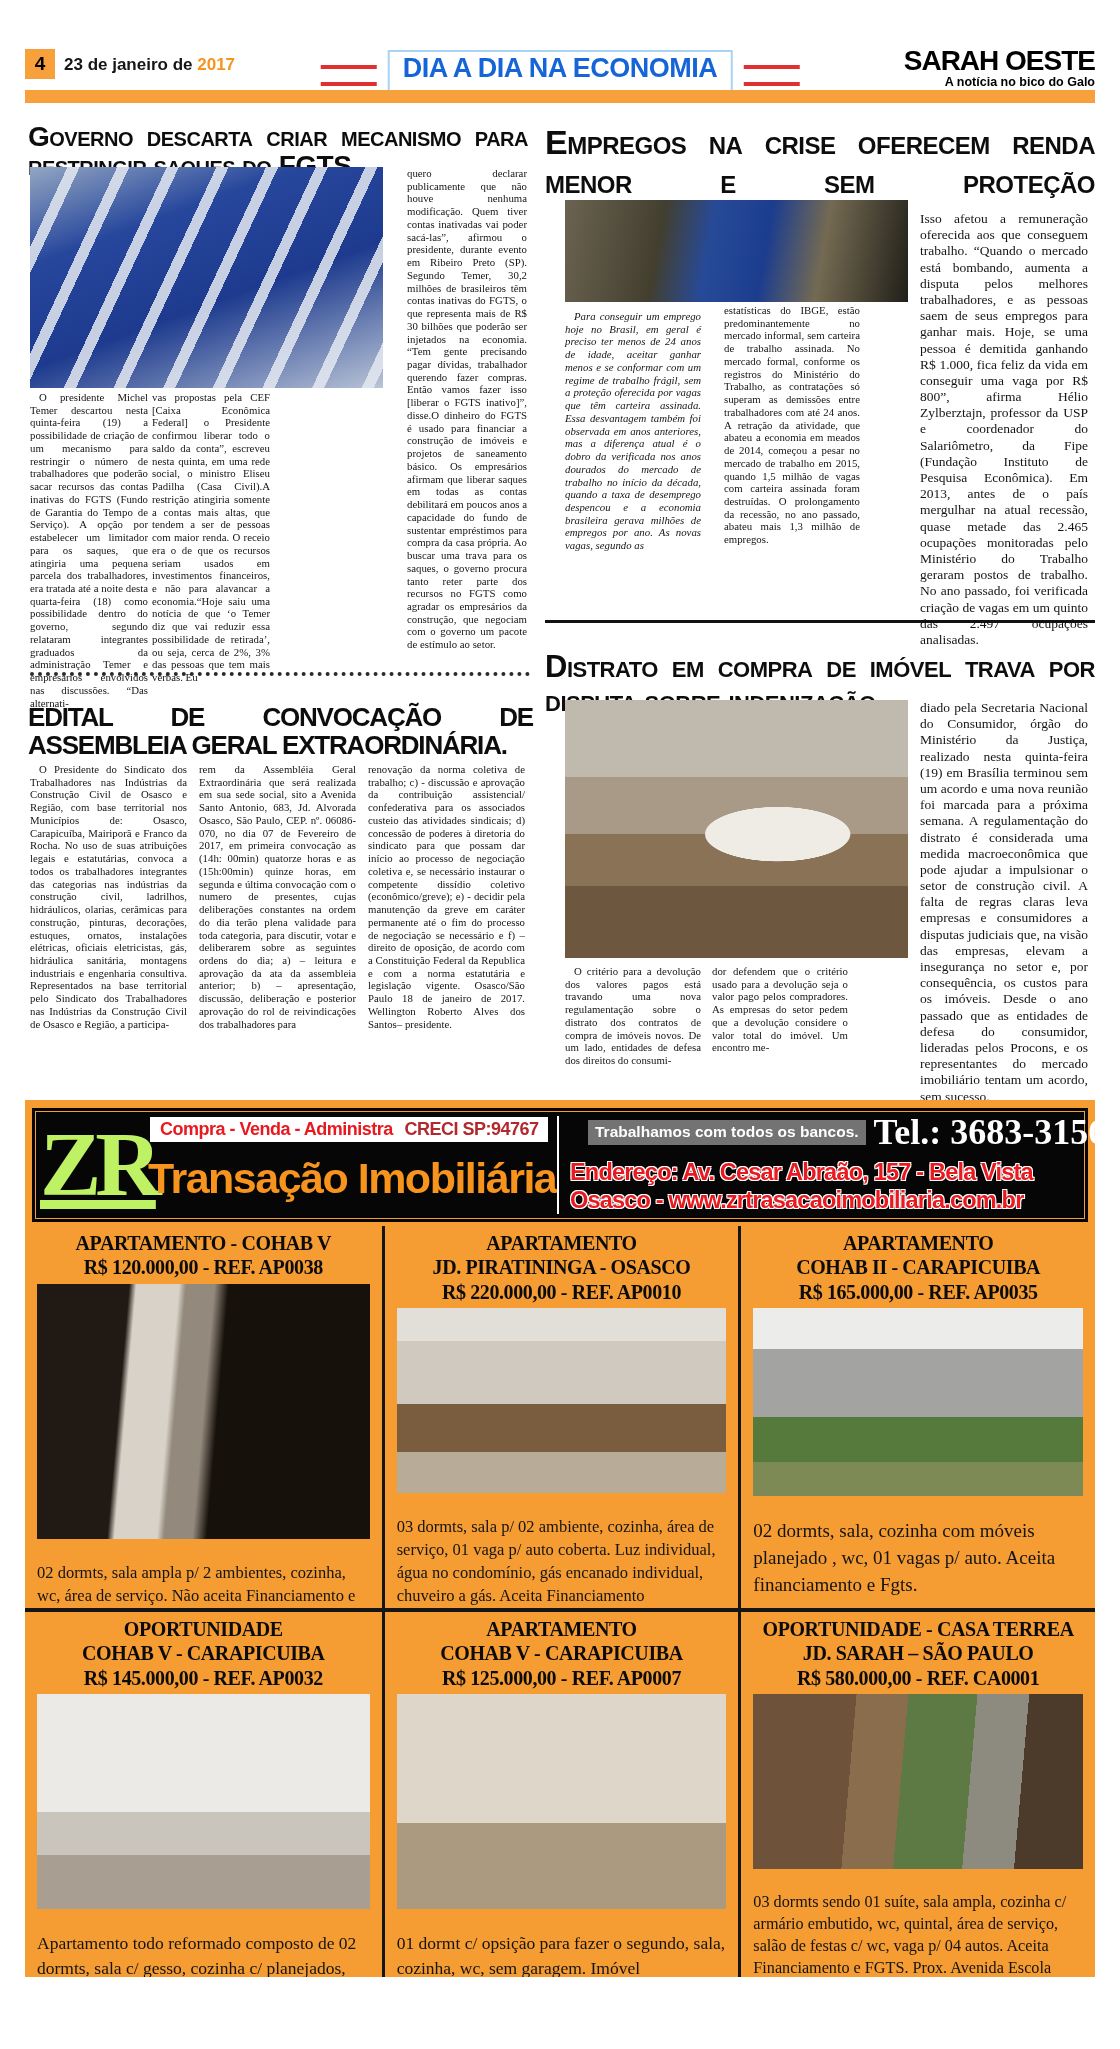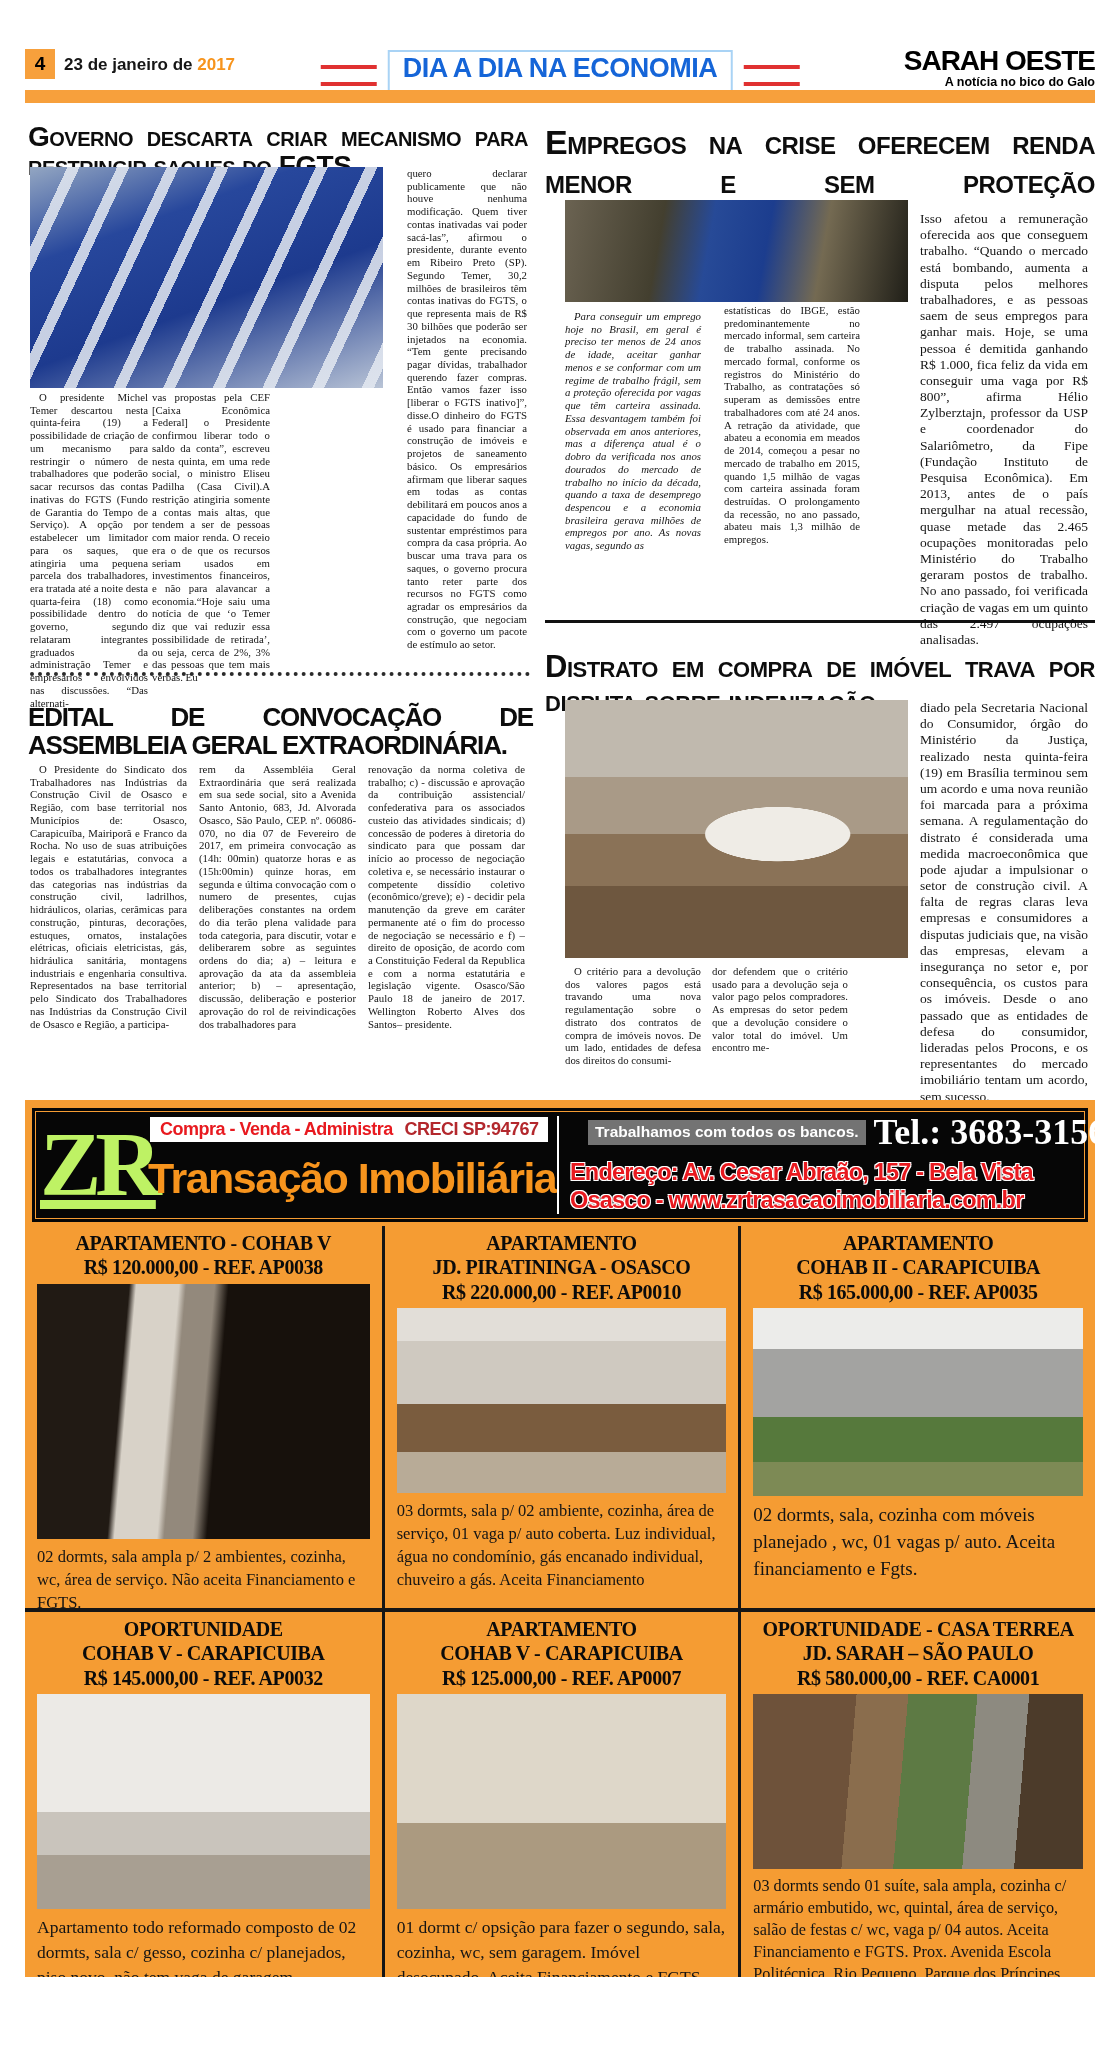--- a/index.html
+++ b/index.html
@@ -85,21 +85,21 @@
   .a1{margin-top:6px;}
 
   .grid{position:absolute;left:0;top:126px;width:1070px;height:751px;display:grid;
         grid-template-columns:1fr 1fr 1fr;grid-template-rows:382px 369px;}
   .cell{padding:3px 12px 4px;overflow:hidden;border-left:3px solid #151515;}
   .cell.nb{border-left:none;}
   .cell.r2{border-top:4px solid #151515;}
   .l-title{font:bold 20px/1.22 "Liberation Serif",serif;text-align:center;white-space:pre-line;
            letter-spacing:-0.4px;color:#0b0b0b;padding:2px 0 4px;}
   .l-photo{width:100%;}
-  .l-desc{font:16.5px/1.4 "Liberation Serif",serif;color:#141414;padding-top:6px;}
+  .l-desc{font:16.5px/1.4 "Liberation Serif",serif;color:#141414;padding-top:22px;}
   .c2 .l-desc{font-size:19px;line-height:1.42;}
   .r2 .l-desc{font-size:17.5px;line-height:1.42;}
   .c5 .l-desc{font-size:16.2px;line-height:1.36;}
 
   .p-ap0038{height:255px;background:linear-gradient(95deg,#211a14 0 26%,#d8d2c8 28% 40%,#93897c 42% 50%,#17110c 54% 100%);}
   .p-ap0010{height:185px;background:linear-gradient(180deg,#e2ded8 0 18%,#cfc9c0 18% 52%,#7a5c3e 52% 78%,#b8ab97 78% 100%);}
   .p-ap0035{height:188px;background:linear-gradient(180deg,#ececea 0 22%,#a3a3a1 22% 58%,#56793c 58% 82%,#7d8a55 82% 100%);}
   .p-ap0032{height:215px;background:linear-gradient(180deg,#eceae6 0 55%,#c9c4bc 55% 75%,#a89f92 75% 100%);}
   .p-ap0007{height:215px;background:linear-gradient(180deg,#ded7c9 0 60%,#ab9a80 60% 100%);}
   .p-ca0001{height:175px;background:linear-gradient(95deg,#6e523a 0 30%,#8a6d4d 30% 45%,#5d7a44 45% 65%,#8d8a80 65% 80%,#4c3b2a 80% 100%);}

